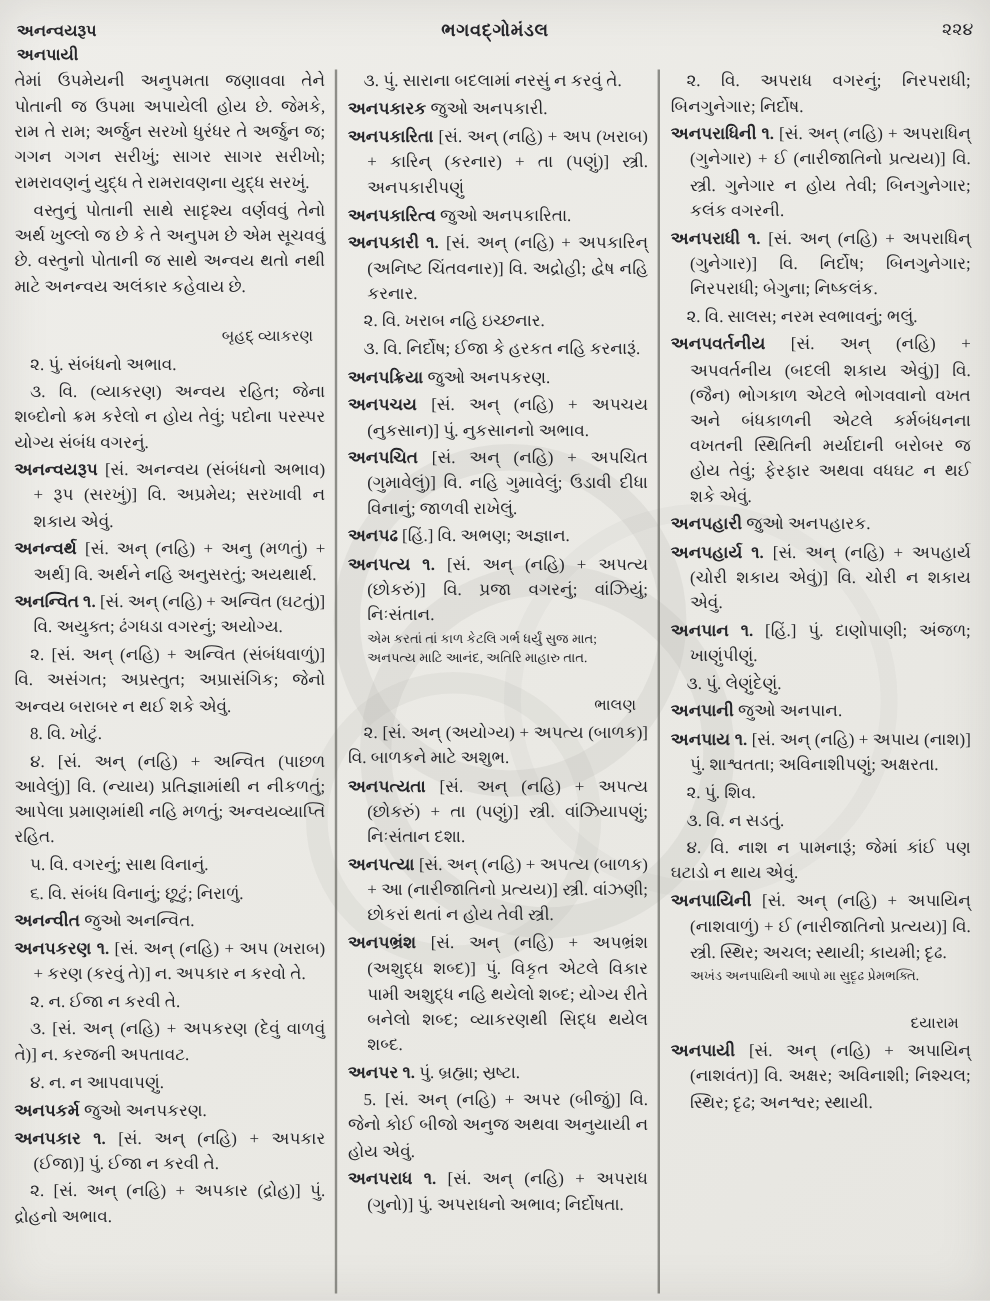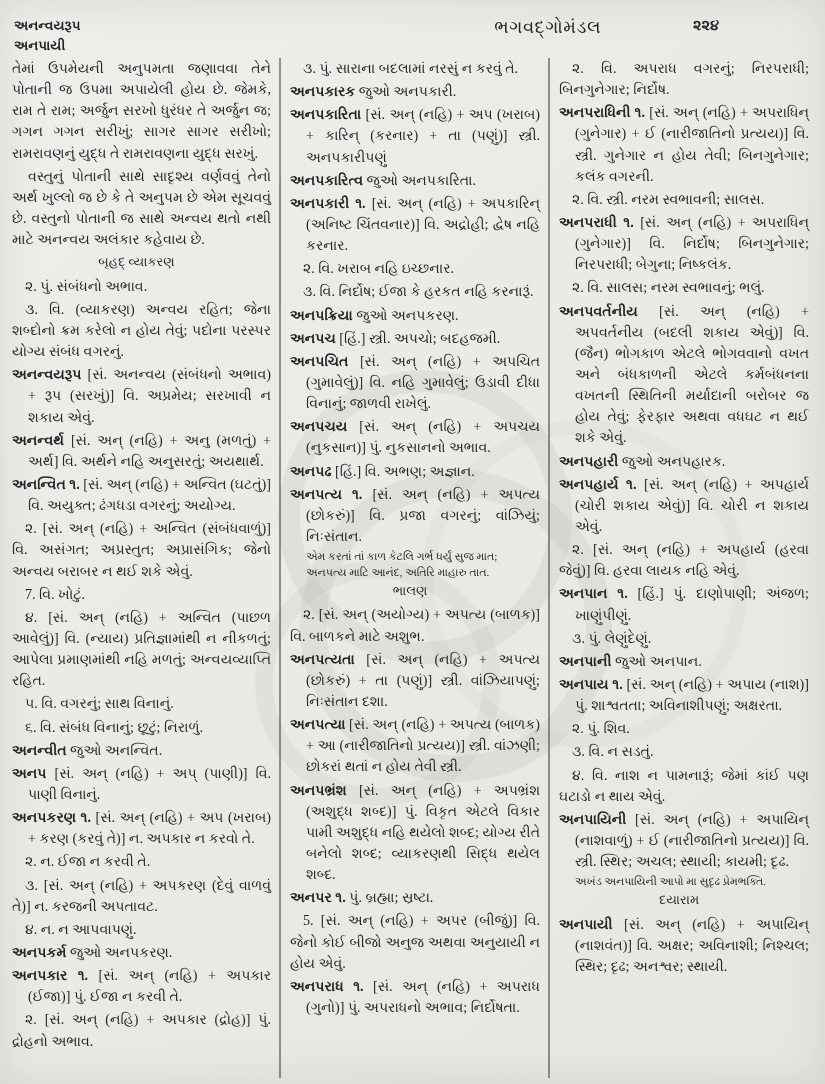--- a/index.html
+++ b/index.html
@@ -7,35 +7,35 @@
     width:825px;height:1084px;position:relative;overflow:hidden;
     background:#edecE8;
     background:linear-gradient(135deg,#efeeea 0%,#eae9e4 55%,#e7e6e1 100%);
     font-family:"Liberation Serif","DejaVu Serif",serif;
     color:#26262a;
   }
   .page{position:absolute;inset:0;box-shadow:inset 0 0 40px rgba(120,118,110,.18);}
   
   .hdr{position:absolute;top:16px;left:14px;right:14px;display:flex;align-items:flex-start;}
   .guide{width:210px;font-weight:bold;font-size:13.5px;line-height:1.45;}
-  .title{flex:1;text-align:right;font-weight:normal;font-size:18px;letter-spacing:.5px;padding-top:1px;}
-  .pageno{width:210px;text-align:center;font-weight:bold;font-size:14.5px;padding-top:1px;}
+  .title{flex:1;text-align:center;font-weight:bold;font-size:15px;letter-spacing:.5px;padding-top:1px;}
+  .pageno{width:210px;text-align:right;font-weight:normal;font-size:14.5px;padding-top:1px;}
   
   .cols{position:absolute;top:58px;left:10px;right:8px;bottom:6px;
         display:grid;grid-template-columns:1fr 1fr 1fr;column-gap:0;}
   .col{padding:0 8px 0 2px;overflow:hidden;}
   .col+.col{border-left:2px solid rgba(90,90,84,.65);padding-left:9px;}
   
   p{margin:0 0 2px 0;font-size:14.1px;line-height:1.5;text-align:justify;}
   .hw{font-weight:bold;}
   .p-entry{padding-left:16px;text-indent:-16px;}
   .p-sense{text-indent:13px;}
   .p-text{text-indent:0;}
   .p-textind{text-indent:16px;}
-  .p-attr{text-align:center;text-indent:0;font-size:13px;padding-right:10px;margin-bottom:4px;}
+  .p-attr{text-align:right;text-indent:0;font-size:13px;padding-right:10px;margin-bottom:4px;margin-top:20px;}
   .p-verse{margin:2px 0 0 16px;white-space:pre-line;text-align:left;font-size:11px;line-height:1.45;}
   
   .wm{position:absolute;border-radius:50%;border:22px solid rgba(175,174,168,.38);
       opacity:.45;pointer-events:none;}
   .wm1{left:278px;top:370px;width:250px;height:250px;}
   .wm2{left:300px;top:470px;width:260px;height:260px;border-width:26px;}
   .wm3{left:255px;top:560px;width:210px;height:210px;border-width:18px;opacity:.35;}
   .wm4{left:420px;top:420px;width:300px;height:300px;border-width:14px;opacity:.25;}
 </style>
 </head>
@@ -61,69 +61,65 @@
     <div class="col">
         <p class="p-text">તેમાં ઉપમેયની અનુપમતા જણાવવા તેને પોતાની જ ઉપમા અપાયેલી હોય છે. જેમકે, રામ તે રામ; અર્જુન સરખો ધુરંધર તે અર્જુન જ; ગગન ગગન સરીખું; સાગર સાગર સરીખો; રામરાવણનું યુદ્ધ તે રામરાવણના યુદ્ધ સરખું.</p>
         <p class="p-textind">વસ્તુનું પોતાની સાથે સાદૃશ્ય વર્ણવવું તેનો અર્થ ખુલ્લો જ છે કે તે અનુપમ છે એમ સૂચવવું છે. વસ્તુનો પોતાની જ સાથે અન્વય થતો નથી માટે અનન્વય અલંકાર કહેવાય છે.</p>
         <p class="p-attr">બૃહદ્ વ્યાકરણ</p>
         <p class="p-sense">૨. પું. સંબંધનો અભાવ.</p>
         <p class="p-sense">૩. વિ. (વ્યાકરણ) અન્વય રહિત; જેના શબ્દોનો ક્રમ કરેલો ન હોય તેવું; પદોના પરસ્પર યોગ્ય સંબંધ વગરનું.</p>
         <p class="p-entry"><b class="hw">અનન્વયરૂપ </b>[સં. અનન્વય (સંબંધનો અભાવ) + રૂપ (સરખું)] વિ. અપ્રમેય; સરખાવી ન શકાય એવું.</p>
         <p class="p-entry"><b class="hw">અનન્વર્થ </b>[સં. અન્ (નહિ) + અનુ (મળતું) + અર્થ] વિ. અર્થને નહિ અનુસરતું; અયથાર્થ.</p>
         <p class="p-entry"><b class="hw">અનન્વિત ૧. </b>[સં. અન્ (નહિ) + અન્વિત (ઘટતું)] વિ. અયુક્ત; ઢંગધડા વગરનું; અયોગ્ય.</p>
         <p class="p-sense">૨. [સં. અન્ (નહિ) + અન્વિત (સંબંધવાળું)] વિ. અસંગત; અપ્રસ્તુત; અપ્રાસંગિક; જેનો અન્વય બરાબર ન થઈ શકે એવું.</p>
-        <p class="p-sense">7. વિ. ખોટું.</p>
+        <p class="p-sense">8. વિ. ખોટું.</p>
         <p class="p-sense">૪. [સં. અન્ (નહિ) + અન્વિત (પાછળ આવેલું)] વિ. (ન્યાય) પ્રતિજ્ઞામાંથી ન નીકળતું; આપેલા પ્રમાણમાંથી નહિ મળતું; અન્વયવ્યાપ્તિ રહિત.</p>
         <p class="p-sense">૫. વિ. વગરનું; સાથ વિનાનું.</p>
         <p class="p-sense">૬. વિ. સંબંધ વિનાનું; છૂટું; નિરાળું.</p>
         <p class="p-entry"><b class="hw">અનન્વીત </b>જુઓ અનન્વિત.</p>
-        <p class="p-entry"><b class="hw">અનપ </b>[સં. અન્ (નહિ) + અપ્ (પાણી)] વિ. પાણી વિનાનું.</p>
         <p class="p-entry"><b class="hw">અનપકરણ ૧. </b>[સં. અન્ (નહિ) + અપ (ખરાબ) + કરણ (કરવું તે)] ન. અપકાર ન કરવો તે.</p>
         <p class="p-sense">૨. ન. ઈજા ન કરવી તે.</p>
         <p class="p-sense">૩. [સં. અન્ (નહિ) + અપકરણ (દેવું વાળવું તે)] ન. કરજની અપતાવટ.</p>
         <p class="p-sense">૪. ન. ન આપવાપણું.</p>
         <p class="p-entry"><b class="hw">અનપકર્મ </b>જુઓ અનપકરણ.</p>
         <p class="p-entry"><b class="hw">અનપકાર ૧. </b>[સં. અન્ (નહિ) + અપકાર (ઈજા)] પું. ઈજા ન કરવી તે.</p>
         <p class="p-sense">૨. [સં. અન્ (નહિ) + અપકાર (દ્રોહ)] પું. દ્રોહનો અભાવ.</p>
       </div>
     <div class="col">
         <p class="p-sense">૩. પું. સારાના બદલામાં નરસું ન કરવું તે.</p>
         <p class="p-entry"><b class="hw">અનપકારક </b>જુઓ અનપકારી.</p>
         <p class="p-entry"><b class="hw">અનપકારિતા </b>[સં. અન્ (નહિ) + અપ (ખરાબ) + કારિન્ (કરનાર) + તા (પણું)] સ્ત્રી. અનપકારીપણું</p>
         <p class="p-entry"><b class="hw">અનપકારિત્વ </b>જુઓ અનપકારિતા.</p>
         <p class="p-entry"><b class="hw">અનપકારી ૧. </b>[સં. અન્ (નહિ) + અપકારિન્ (અનિષ્ટ ચિંતવનાર)] વિ. અદ્રોહી; દ્વેષ નહિ કરનાર.</p>
         <p class="p-sense">૨. વિ. ખરાબ નહિ ઇચ્છનાર.</p>
         <p class="p-sense">૩. વિ. નિર્દોષ; ઈજા કે હરકત નહિ કરનારૂં.</p>
         <p class="p-entry"><b class="hw">અનપક્રિયા </b>જુઓ અનપકરણ.</p>
-        <p class="p-entry"><b class="hw">અનપચ </b>[હિં.] સ્ત્રી. અપચો; બદહજમી.</p>
+        <p class="p-entry"><b class="hw">અનપચય </b>[સં. અન્ (નહિ) + અપચય (નુકસાન)] પું. નુકસાનનો અભાવ.</p>
         <p class="p-entry"><b class="hw">અનપચિત </b>[સં. અન્ (નહિ) + અપચિત (ગુમાવેલું)] વિ. નહિ ગુમાવેલું; ઉડાવી દીધા વિનાનું; જાળવી રાખેલું.</p>
-        <p class="p-entry"><b class="hw">અનપચય </b>[સં. અન્ (નહિ) + અપચય (નુકસાન)] પું. નુકસાનનો અભાવ.</p>
         <p class="p-entry"><b class="hw">અનપઢ </b>[હિં.] વિ. અભણ; અજ્ઞાન.</p>
         <p class="p-entry"><b class="hw">અનપત્ય ૧. </b>[સં. અન્ (નહિ) + અપત્ય (છોકરું)] વિ. પ્રજા વગરનું; વાંઝિયું; નિઃસંતાન.</p>
         <p class="p-verse">એમ કરતાં તાં કાળ કેટલિ ગર્ભ ધર્યું સુજ માત;
 અનપત્ય માટિ આનંદ, અતિરિ માહારુ તાત.</p>
         <p class="p-attr">ભાલણ</p>
         <p class="p-sense">૨. [સં. અન્ (અયોગ્ય) + અપત્ય (બાળક)] વિ. બાળકને માટે અશુભ.</p>
         <p class="p-entry"><b class="hw">અનપત્યતા </b>[સં. અન્ (નહિ) + અપત્ય (છોકરું) + તા (પણું)] સ્ત્રી. વાંઝિયાપણું; નિઃસંતાન દશા.</p>
         <p class="p-entry"><b class="hw">અનપત્યા </b>[સં. અન્ (નહિ) + અપત્ય (બાળક) + આ (નારીજાતિનો પ્રત્યય)] સ્ત્રી. વાંઝણી; છોકરાં થતાં ન હોય તેવી સ્ત્રી.</p>
         <p class="p-entry"><b class="hw">અનપભ્રંશ </b>[સં. અન્ (નહિ) + અપભ્રંશ (અશુદ્ધ શબ્દ)] પું. વિકૃત એટલે વિકાર પામી અશુદ્ધ નહિ થયેલો શબ્દ; યોગ્ય રીતે બનેલો શબ્દ; વ્યાકરણથી સિદ્ધ થયેલ શબ્દ.</p>
         <p class="p-entry"><b class="hw">અનપર ૧. </b>પું. બ્રહ્મા; સ્રષ્ટા.</p>
         <p class="p-sense">5. [સં. અન્ (નહિ) + અપર (બીજું)] વિ. જેનો કોઈ બીજો અનુજ અથવા અનુયાયી ન હોય એવું.</p>
         <p class="p-entry"><b class="hw">અનપરાધ ૧. </b>[સં. અન્ (નહિ) + અપરાધ (ગુનો)] પું. અપરાધનો અભાવ; નિર્દોષતા.</p>
       </div>
     <div class="col">
         <p class="p-sense">૨. વિ. અપરાધ વગરનું; નિરપરાધી; બિનગુનેગાર; નિર્દોષ.</p>
         <p class="p-entry"><b class="hw">અનપરાધિની ૧. </b>[સં. અન્ (નહિ) + અપરાધિન્ (ગુનેગાર) + ઈ (નારીજાતિનો પ્રત્યય)] વિ. સ્ત્રી. ગુનેગાર ન હોય તેવી; બિનગુનેગાર; કલંક વગરની.</p>
-        <p class="p-sense">૨. વિ. સ્ત્રી. નરમ સ્વભાવની; સાલસ.</p>
         <p class="p-entry"><b class="hw">અનપરાધી ૧. </b>[સં. અન્ (નહિ) + અપરાધિન્ (ગુનેગાર)] વિ. નિર્દોષ; બિનગુનેગાર; નિરપરાધી; બેગુના; નિષ્કલંક.</p>
         <p class="p-sense">૨. વિ. સાલસ; નરમ સ્વભાવનું; ભલું.</p>
         <p class="p-entry"><b class="hw">અનપવર્તનીય </b>[સં. અન્ (નહિ) + અપવર્તનીય (બદલી શકાય એવું)] વિ. (જૈન) ભોગકાળ એટલે ભોગવવાનો વખત અને બંધકાળની એટલે કર્મબંધનના વખતની સ્થિતિની મર્યાદાની બરોબર જ હોય તેવું; ફેરફાર અથવા વધઘટ ન થઈ શકે એવું.</p>
         <p class="p-entry"><b class="hw">અનપહારી </b>જુઓ અનપહારક.</p>
         <p class="p-entry"><b class="hw">અનપહાર્ય ૧. </b>[સં. અન્ (નહિ) + અપહાર્ય (ચોરી શકાય એવું)] વિ. ચોરી ન શકાય એવું.</p>
-        <p class="p-sense">૨. [સં. અન્ (નહિ) + અપહાર્ય (હરવા જેવું)] વિ. હરવા લાયક નહિ એવું.</p>
         <p class="p-entry"><b class="hw">અનપાન ૧. </b>[હિં.] પું. દાણોપાણી; અંજળ; ખાણુંપીણું.</p>
         <p class="p-sense">૩. પું. લેણુંદેણું.</p>
         <p class="p-entry"><b class="hw">અનપાની </b>જુઓ અનપાન.</p>
         <p class="p-entry"><b class="hw">અનપાય ૧. </b>[સં. અન્ (નહિ) + અપાય (નાશ)] પું. શાશ્વતતા; અવિનાશીપણું; અક્ષરતા.</p>
         <p class="p-sense">૨. પું. શિવ.</p>
         <p class="p-sense">૩. વિ. ન સડતું.</p>
         <p class="p-sense">૪. વિ. નાશ ન પામનારૂં; જેમાં કાંઈ પણ ઘટાડો ન થાય એવું.</p>
         <p class="p-entry"><b class="hw">અનપાયિની </b>[સં. અન્ (નહિ) + અપાયિન્ (નાશવાળું) + ઈ (નારીજાતિનો પ્રત્યય)] વિ. સ્ત્રી. સ્થિર; અચલ; સ્થાયી; કાયમી; દૃઢ.</p>
         <p class="p-verse">અખંડ અનપાયિની આપો મા સુદૃઢ પ્રેમભક્તિ.</p>
         <p class="p-attr">દયારામ</p>

